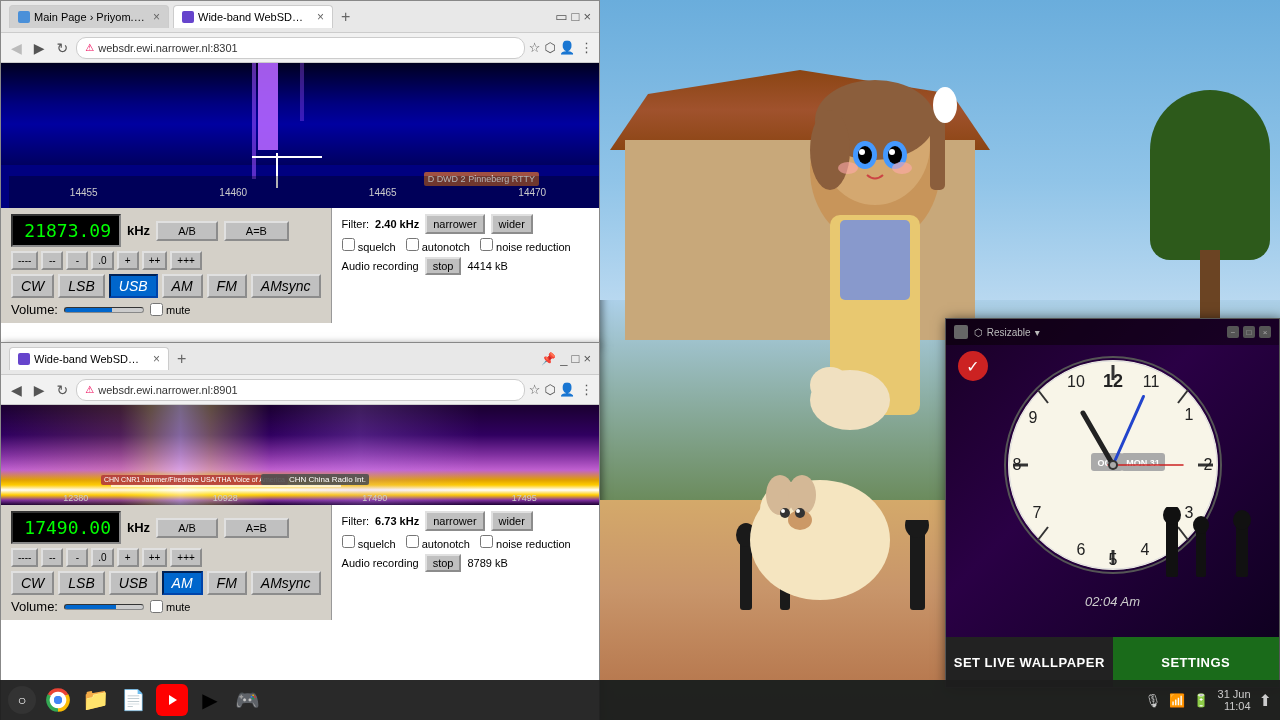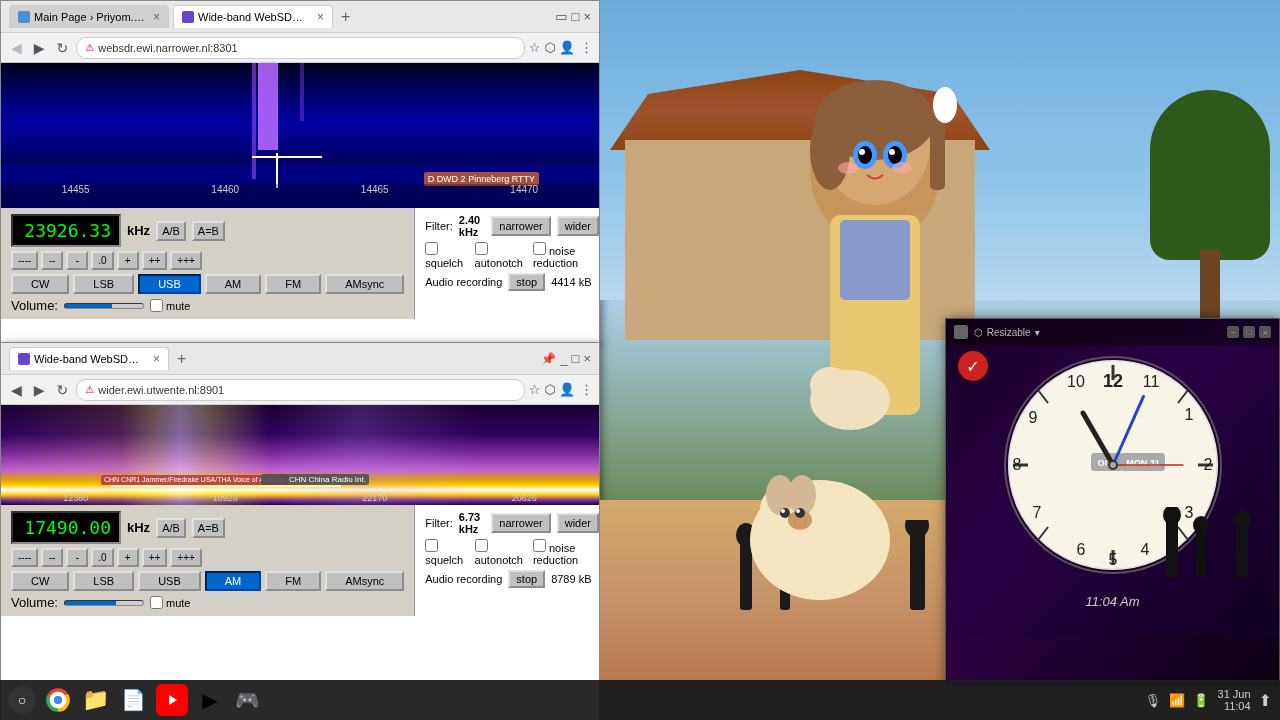--- a/index.html
+++ b/index.html
@@ -168,27 +168,28 @@
       top: 0; left: 0;
       width: 100%;
       height: 70%;
       background: linear-gradient(180deg, #000020 0%, #000080 40%, #0000a0 60%, #000060 100%);
     }
 
     .freq-labels {
       position: absolute;
       bottom: 0;
       width: 100%;
-      height: 24px;
+      height: 32px;
       display: flex;
       justify-content: space-around;
-      align-items: flex-start;
+      align-items: center;
       color: #ccc;
       font-size: 10px;
       background: rgba(0,0,0,0.3);
+      margin-left: 8px;
     }
 
     .dwd-label {
       position: absolute;
       bottom: 22px;
       right: 60px;
       background: rgba(200, 100, 50, 0.8);
       color: #fff;
       font-size: 9px;
       padding: 2px 4px;
@@ -220,21 +221,21 @@
     }
 
     .freq-unit {
       font-size: 13px;
       font-weight: bold;
     }
 
     .ab-btn, .abeq-btn {
       background: #c0c0c0;
       border: 2px outset #e0e0e0;
-      padding: 2px 4px;
+      padding: 2px 20px;
       font-size: 11px;
       cursor: pointer;
     }
 
     .tune-btns {
       display: flex;
       gap: 3px;
     }
 
     .tune-btn {
@@ -250,23 +251,24 @@
     .mode-row {
       display: flex;
       align-items: center;
       gap: 4px;
       margin-bottom: 4px;
     }
 
     .mode-btn {
       background: #c0c0c0;
       border: 2px outset #e0e0e0;
-      padding: 2px 18px;
-      font-size: 11px;
-      cursor: pointer;
+      padding: 2px 8px;
+      font-size: 14px;
+      cursor: pointer;
+      font-style: italic;
     }
 
     .mode-btn.active {
       background: #0066cc;
       color: white;
       border: 2px inset #0044aa;
     }
 
     .volume-row {
       display: flex;
@@ -808,21 +810,21 @@
       <span>14460</span>
       <span>14465</span>
       <span>14470</span>
     </div>
   </div>
 
   <div class="controls-main">
     <div class="controls-left">
       <div class="sdr-controls">
         <div class="controls-row1">
-          <div class="freq-display">23926.33</div>
+          <div class="freq-display">21873.09</div>
           <span class="freq-unit">kHz</span>
           <button class="ab-btn">A/B</button>
           <button class="abeq-btn">A=B</button>
         </div>
         <div class="controls-row1">
           <div class="tune-btns">
             <button class="tune-btn">----</button>
             <button class="tune-btn">--</button>
             <button class="tune-btn">-</button>
             <button class="tune-btn">.0</button>
@@ -888,43 +890,43 @@
       <span style="cursor:pointer;font-size:13px;color:#555;">×</span>
     </div>
   </div>
 
   <div class="browser-nav">
     <button class="nav-btn">◀</button>
     <button class="nav-btn">▶</button>
     <button class="nav-btn">↻</button>
     <div class="url-bar">
       <span class="url-lock">⚠</span>
-      <span class="url-text">wider.ewi.utwente.nl:8901</span>
+      <span class="url-text">websdr.ewi.narrower.nl:8901</span>
     </div>
     <div class="nav-icons">
       <span class="nav-icon">☆</span>
       <span class="nav-icon">⬡</span>
       <span class="nav-icon">👤</span>
       <span class="nav-icon">⋮</span>
     </div>
   </div>
 
   <div class="spectrum2">
     <div class="spectrum2-waterfall"></div>
 
     <div style="position:absolute;top:0;left:0;right:0;bottom:0;background:linear-gradient(90deg, transparent 0%, rgba(255,200,50,0.15) 20%, rgba(255,255,100,0.3) 25%, rgba(255,255,255,0.4) 30%, rgba(255,255,100,0.3) 35%, transparent 45%, rgba(200,150,255,0.2) 60%, transparent 80%);"></div>
     <div class="tuning-bar"></div>
 
     <div class="chn-label chn-cnr1" style="font-size:7px; line-height:1.2;">CHN CNR1 Jammer/Firedrake USA/THA Voice of America</div>
     <div class="chn-label chn-china">CHN China Radio Int.</div>
     <div class="spectrum2-labels">
       <span>12380</span>
       <span>10928</span>
-      <span>22170</span>
-      <span>20826</span>
+      <span>17490</span>
+      <span>17495</span>
     </div>
   </div>
 
   <div class="controls-main">
     <div class="controls-left">
       <div class="sdr-controls">
         <div class="controls-row1">
           <div class="freq-display">17490.00</div>
           <span class="freq-unit">kHz</span>
           <button class="ab-btn">A/B</button>
@@ -1061,23 +1063,27 @@
 
         <line x1="110" y1="110" x2="110" y2="35" stroke="#2244cc" stroke-width="3" stroke-linecap="round" transform="rotate(24, 110, 110)"></line>
 
         <line x1="110" y1="115" x2="110" y2="40" stroke="#cc2222" stroke-width="1.5" stroke-linecap="round" transform="rotate(90, 110, 110)"></line>
 
         <circle cx="110" cy="110" r="5" fill="#333"></circle>
         <circle cx="110" cy="110" r="3" fill="#aaa"></circle>
       </svg>
     </div>
 
-    <div class="time-display-text">11:04 Am</div>
-  </div>
-
+    <div class="time-display-text">02:04 Am</div>
+  </div>
+
+  <div class="clock-bottom-bar">
+    <button class="btn-set-wallpaper">SET LIVE WALLPAPER</button>
+    <button class="btn-settings">SETTINGS</button>
+  </div>
 </div>
 
 <div class="taskbar">
   <div class="taskbar-start">○</div>
 
   <div class="taskbar-apps">
 
     <div class="taskbar-app" style="background:none;">
       <svg width="24" height="24" viewBox="0 0 24 24">
         <circle cx="12" cy="12" r="10" fill="#fff" stroke="#ddd" stroke-width="0.5"></circle>

